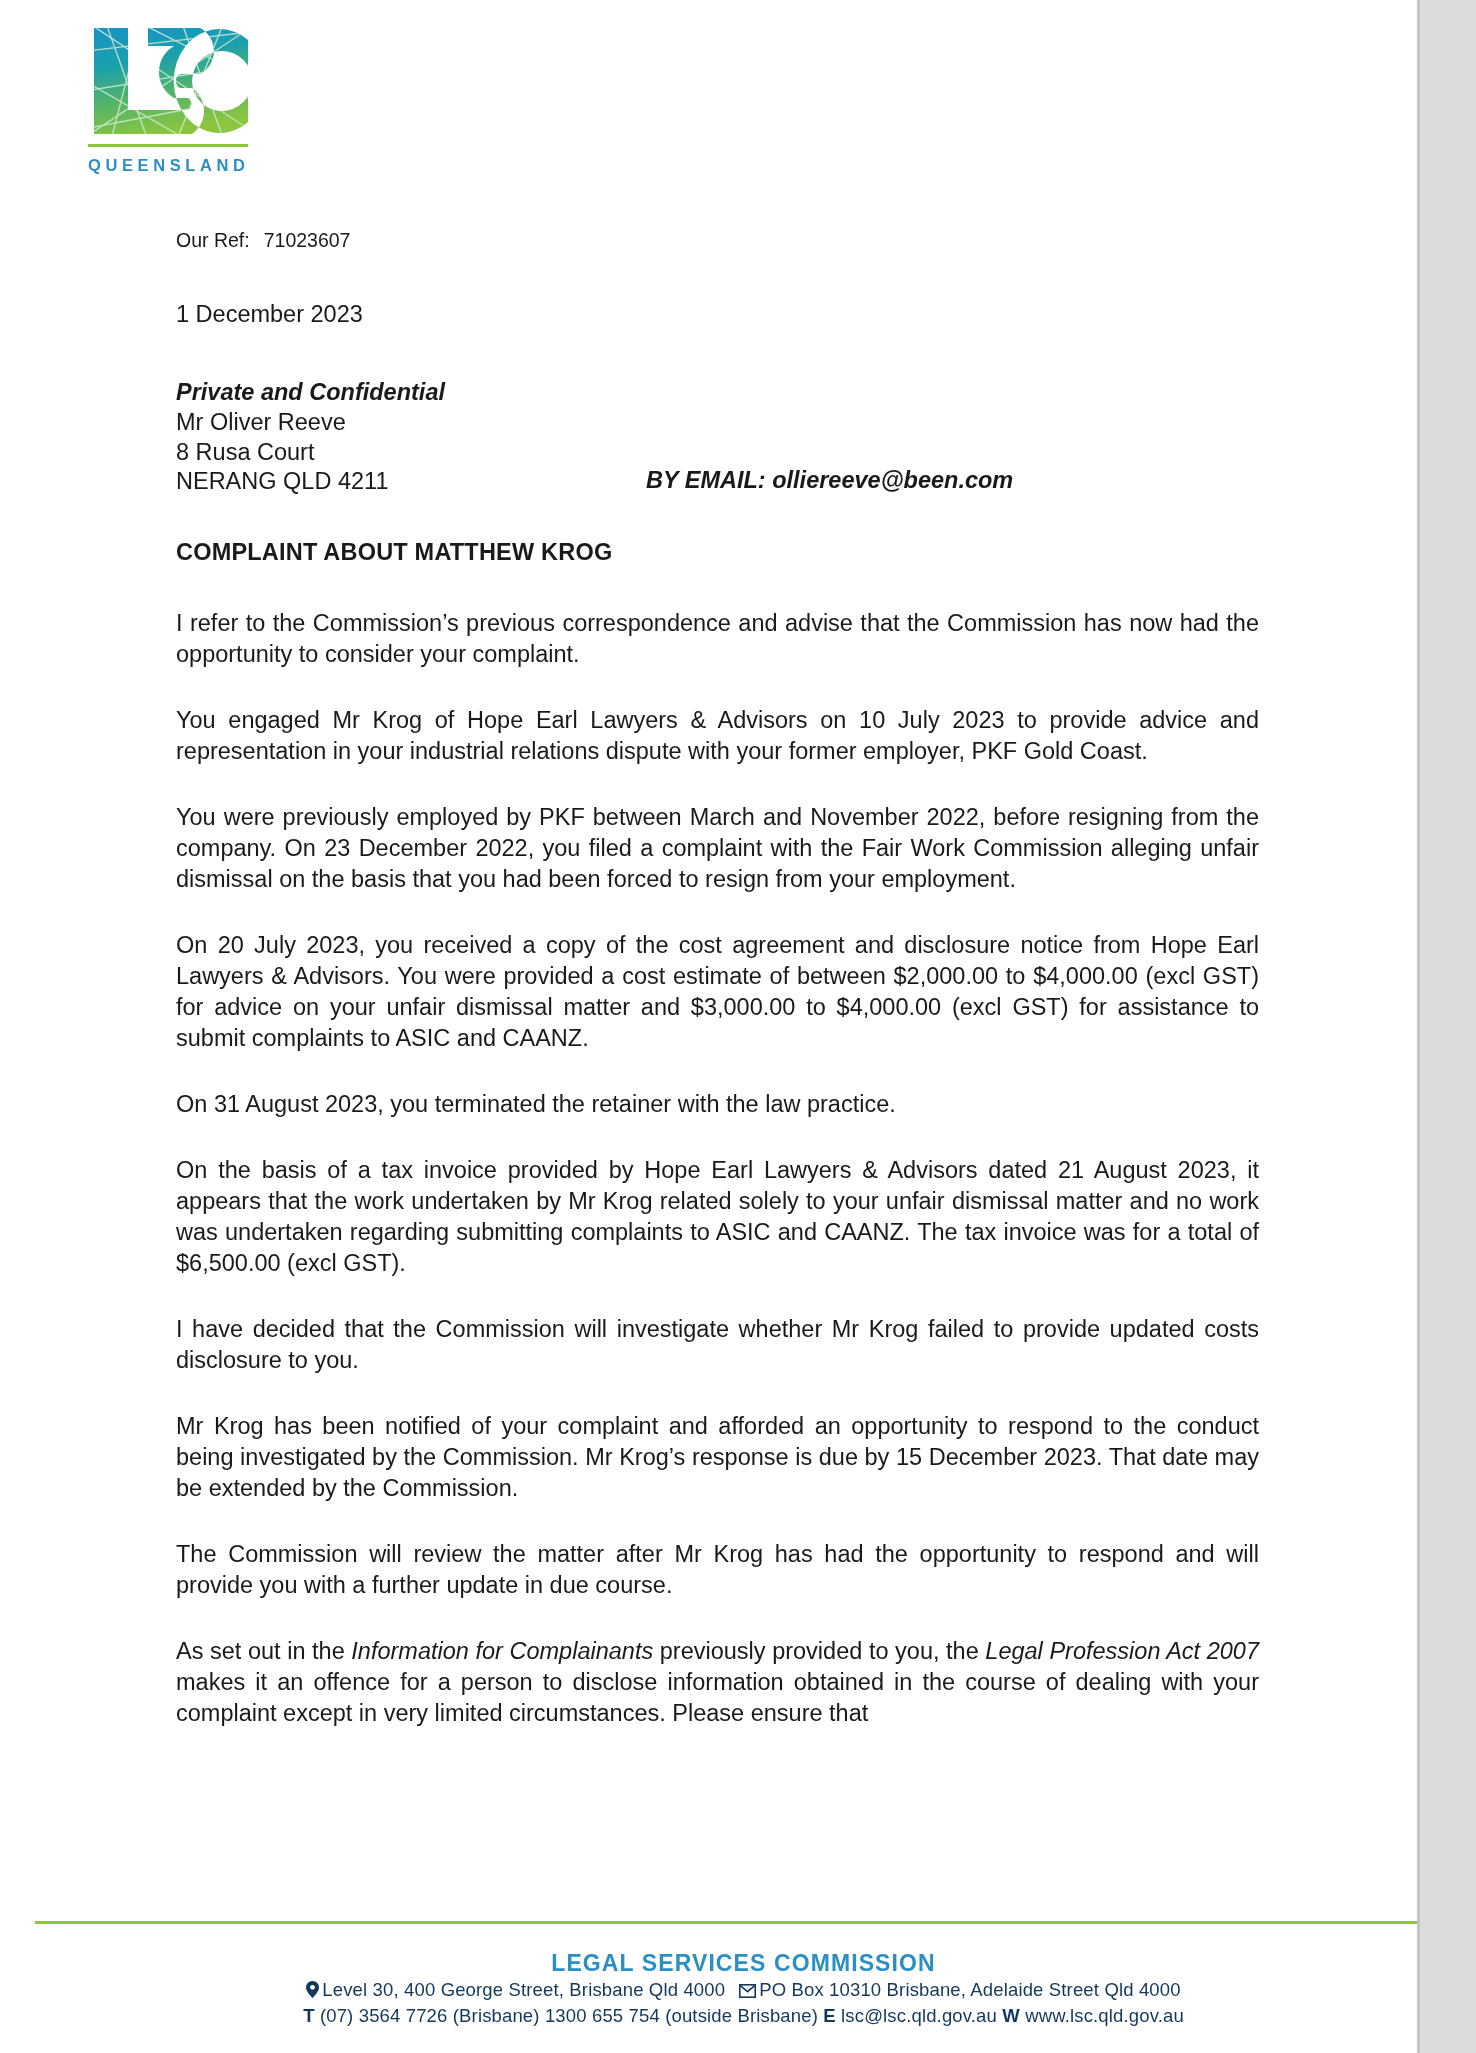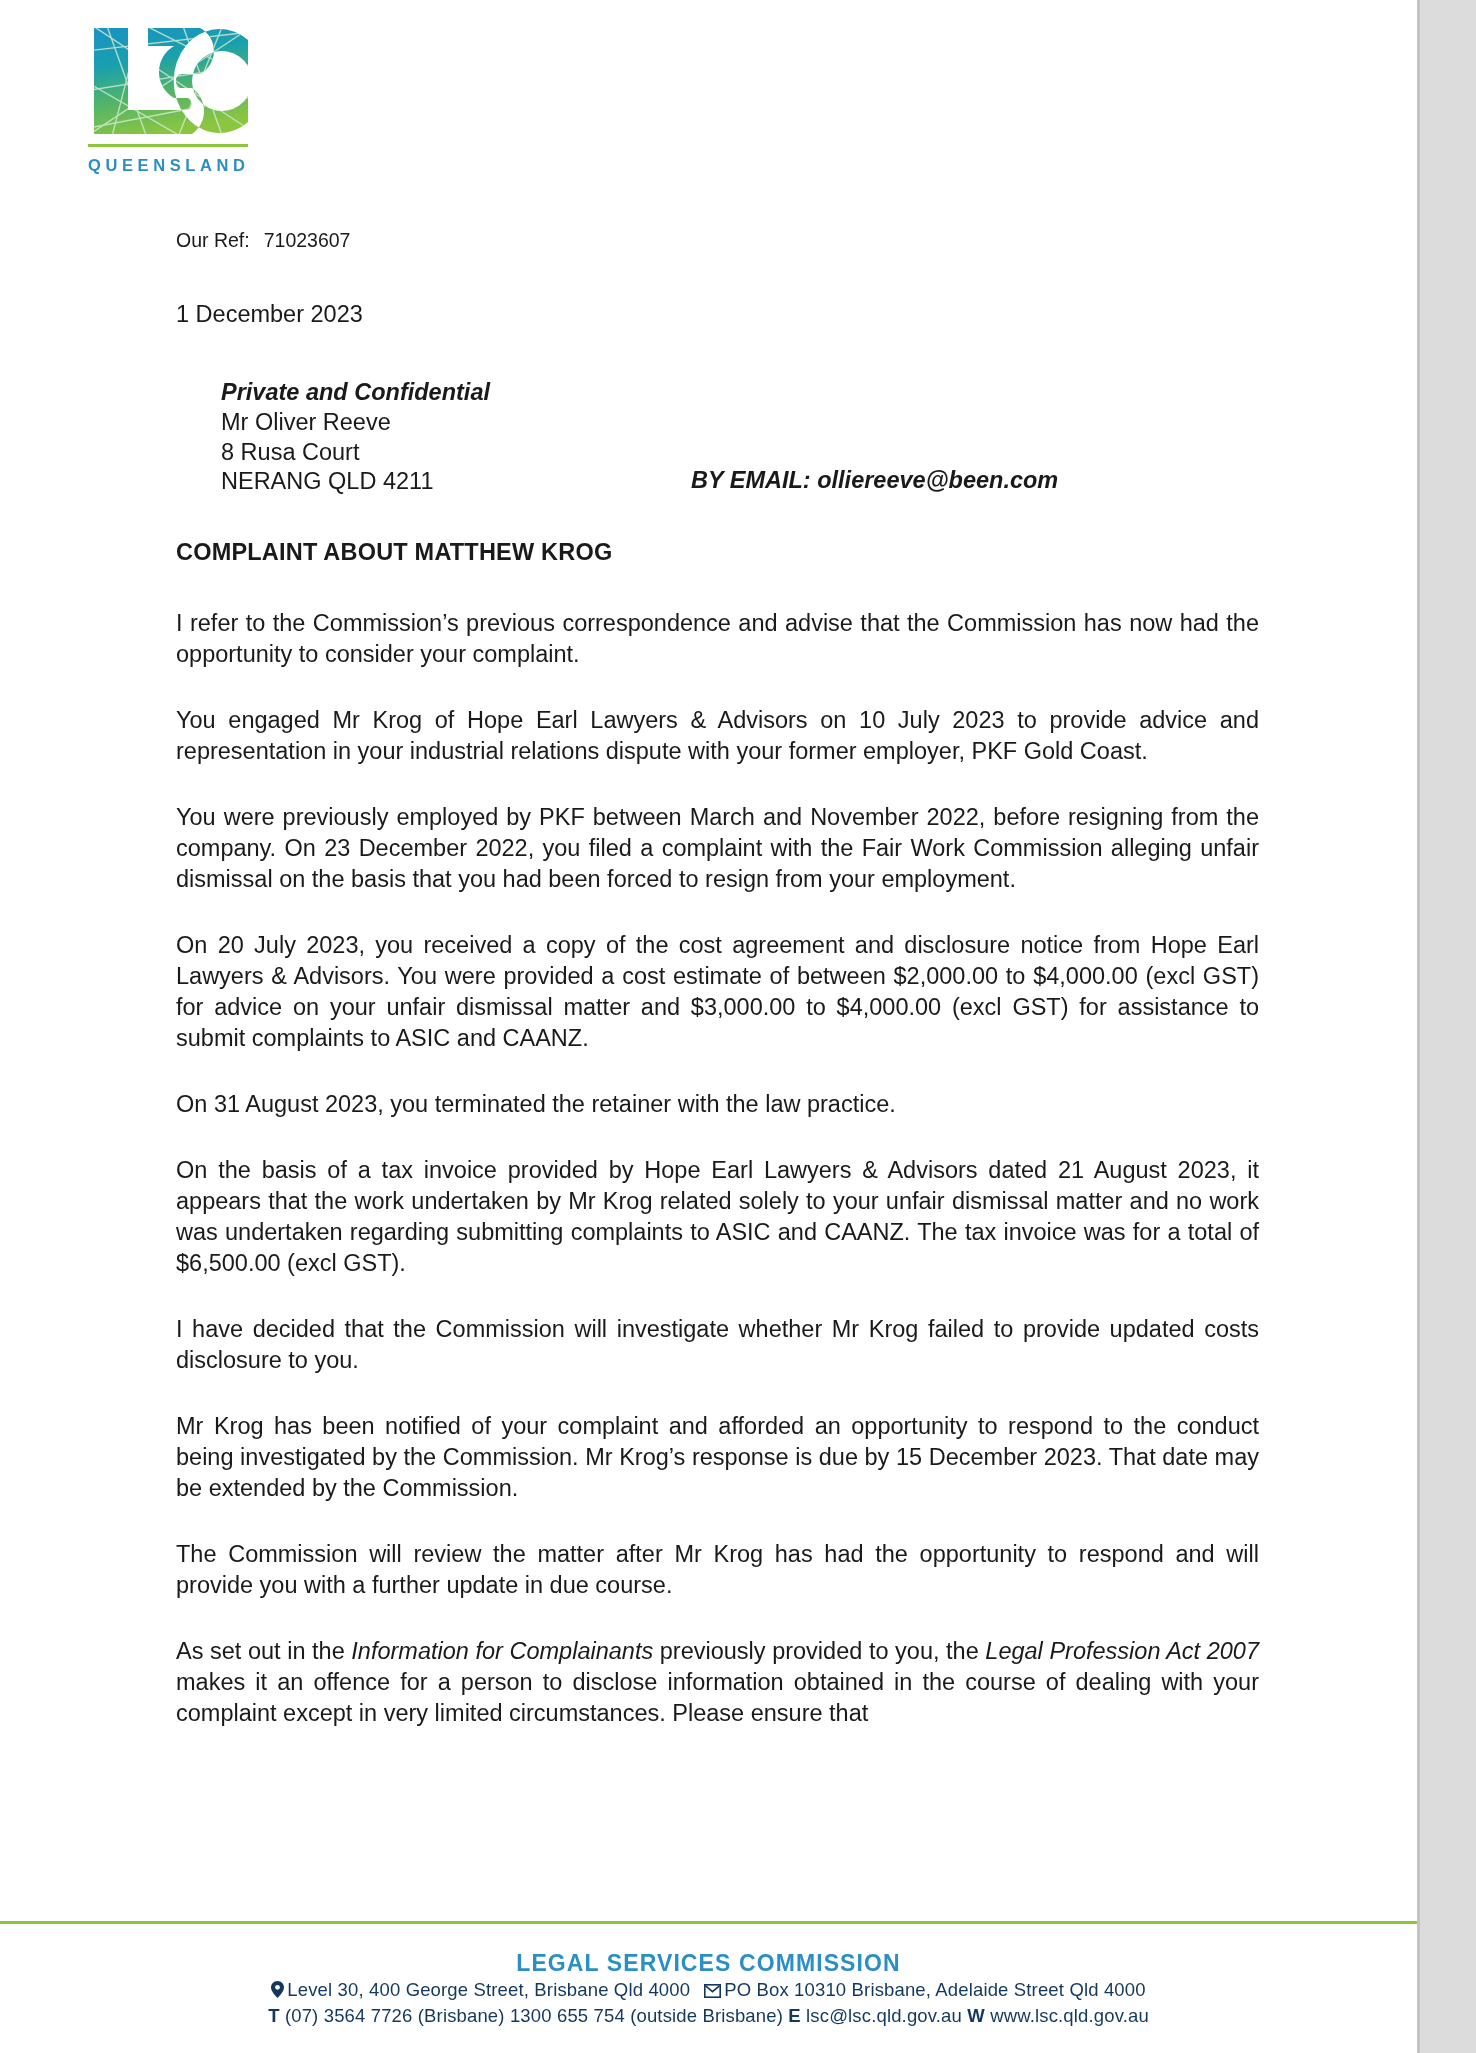--- a/index.html
+++ b/index.html
@@ -85,21 +85,20 @@
   .date-line {
     margin-top: 46px;
     font-size: 23.5px;
   }
 
   .addr-block {
     margin-top: 48px;
     position: relative;
     font-size: 23.5px;
     line-height: 1.27;
-    margin-left: 45px;
   }
   .addr-conf {
     font-weight: bold;
     font-style: italic;
   }
   .addr-line { }
   .by-email {
     position: absolute;
     left: 470px;
     top: 88px;
@@ -129,20 +128,21 @@
   .para.first { margin-top: 40px; }
   .para i { font-style: italic; }
 
   
   .footer {
     position: absolute;
     left: 0;
     bottom: 0;
     width: 1417px;
     padding-bottom: 26px;
+    padding-left: 35px;
   }
   .footer-rule {
     width: 1417px;
     height: 3px;
     background: #8cc63f;
     margin-bottom: 26px;
   }
   .footer-title {
     text-align: center;
     color: #2b8fc4;

